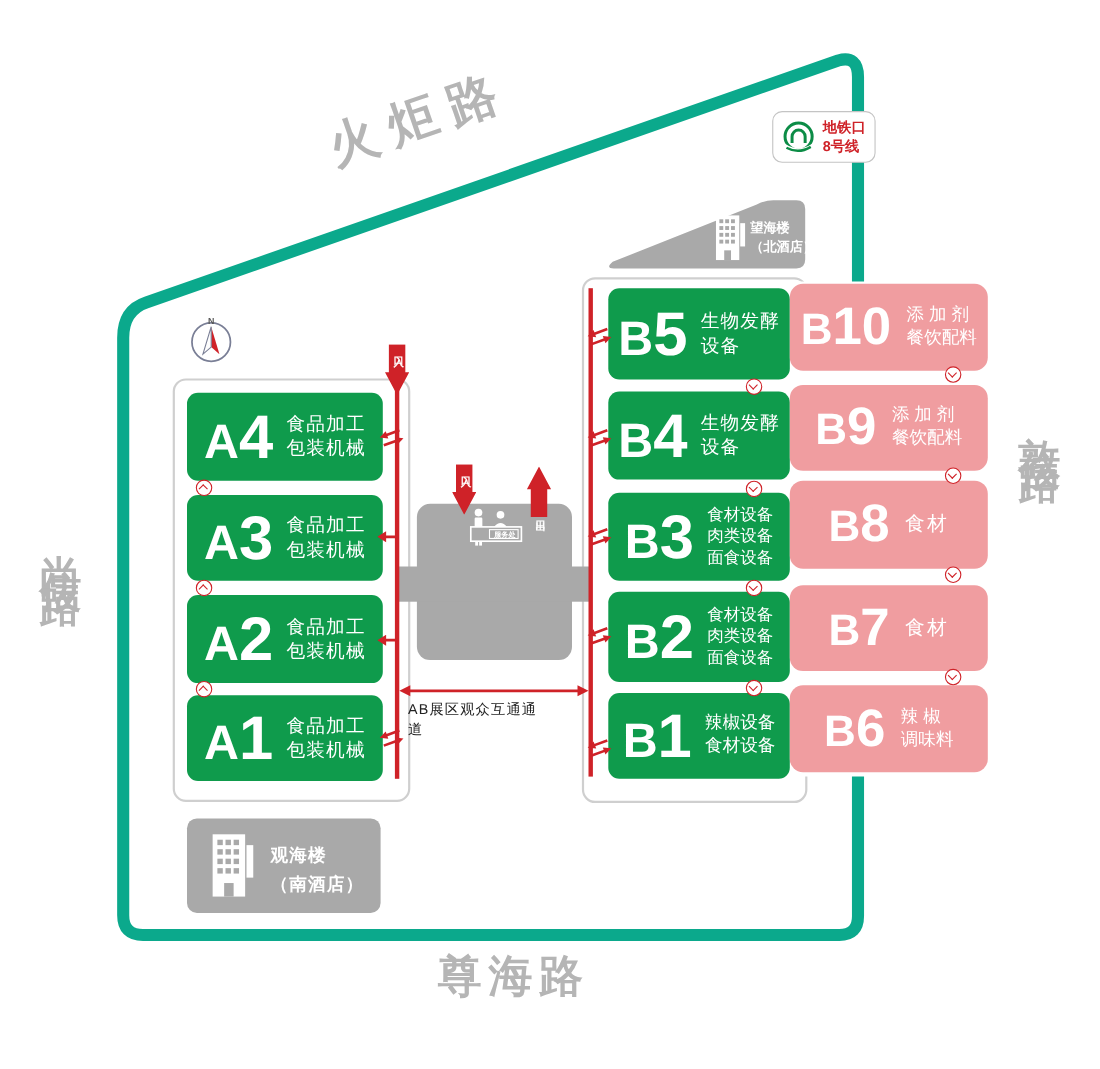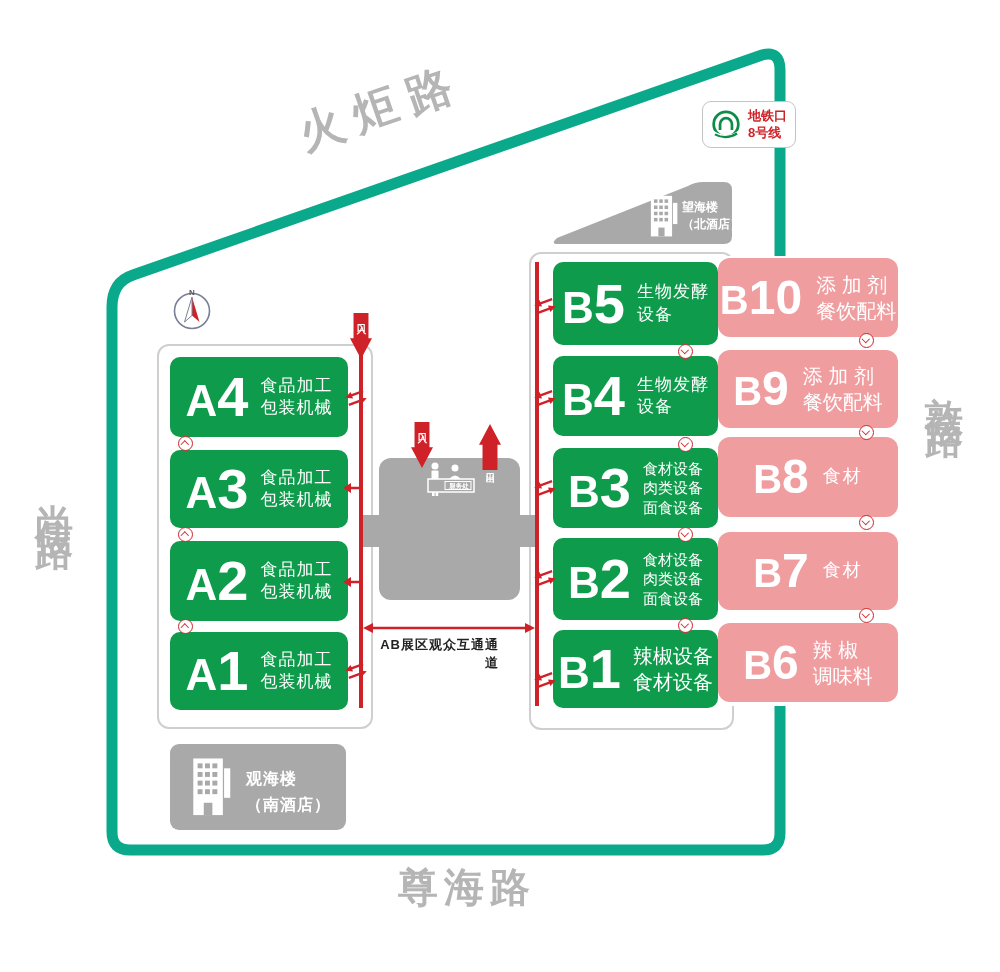--- a/index.html
+++ b/index.html
@@ -19,42 +19,42 @@
   .hall{position:absolute;display:flex;align-items:center;justify-content:center;gap:12px;color:#fff;z-index:4}
   .hall-green{background:#0f9b4c;border-radius:10px}
   .hall-pink{background:#f09da0;border-radius:12px;z-index:5;gap:14px}
   .hall-id{display:flex;align-items:baseline;font-weight:800;line-height:1}
   .hall-green .id-letter{font-size:44px}
   .hall-green .id-number{font-size:56px}
   .hall-pink .id-letter{font-size:40px}
   .hall-pink .id-number{font-size:48px}
   .hall-lines{font-weight:normal;font-size:17px;line-height:1.3;letter-spacing:1px}
   .hall-lines.small{font-size:15px;letter-spacing:0}
-  .hall-lines.mid{font-size:20px;letter-spacing:0}
+  .hall-lines.mid{font-size:16px;letter-spacing:0}
   .hall-lines.single{font-size:18px;letter-spacing:2px}
   
   .reg-main{position:absolute;left:379px;top:458px;width:141px;height:142px;background:#a9a9a9;border-radius:12px;z-index:3}
   .reg-bar{position:absolute;left:361px;top:515px;width:176px;height:32px;background:#a9a9a9;z-index:3}
   .reg-title{position:absolute;left:379px;top:542px;width:141px;text-align:center;color:#fff;font-size:22px;font-weight:bold;letter-spacing:2px;z-index:4}
   .desk-label{position:absolute;left:446px;top:482px;width:26px;text-align:center;color:#fff;font-size:6.5px;font-weight:bold;z-index:5}
   
   .redline{position:absolute;width:4px;background:#cf2228;z-index:6}
   .flow{position:absolute;width:22px;height:46px;z-index:8}
   .flow .shape{width:100%;height:100%;background:#cf2228}
   .flow.down .shape{clip-path:polygon(16% 0,84% 0,84% 55%,100% 55%,50% 100%,0 55%,16% 55%)}
   .flow.up .shape{clip-path:polygon(50% 0,100% 45%,84% 45%,84% 100%,16% 100%,16% 45%,0 45%)}
   .flow span{position:absolute;left:50%;transform:translateX(-50%);writing-mode:vertical-rl;color:#fff;font-size:9.5px;font-weight:bold;letter-spacing:1px}
   .flow.down span{top:3px}
   .flow.up span{bottom:3px}
   .circ{position:absolute;width:15px;height:15px;border:1.8px solid #cf2228;border-radius:50%;background:#fff;z-index:7}
   .circ i{position:absolute;left:3px;width:5.5px;height:5.5px;border-right:1.8px solid #cf2228;border-bottom:1.8px solid #cf2228;display:block}
   .circ.down i{top:2px;transform:rotate(45deg)}
   .circ.up i{top:5px;transform:rotate(-135deg)}
   .transfer{position:absolute;z-index:8;transform:rotate(-20deg)}
-  .corridor-label{position:absolute;left:371px;top:636px;width:128px;text-align:right;font-size:13px;font-weight:bold;color:#222;z-index:6;letter-spacing:1px}
+  .corridor-label{position:absolute;left:371px;top:636px;width:128px;text-align:left;font-size:13px;font-weight:normal;color:#222;z-index:6;letter-spacing:1px}
   
   .metro{position:absolute;left:702px;top:101px;width:94px;height:47px;background:#fff;border:1.5px solid #c4c4c4;border-radius:9px;display:flex;align-items:center;padding:3px 6px;gap:5px;z-index:3}
   .metro-text{color:#cf2228;font-size:13px;font-weight:bold;line-height:1.3;white-space:nowrap}
   
   .hotel-text{position:absolute;color:#fff;font-weight:bold;z-index:4}
   .hotel-north-text{left:682px;top:199px;font-size:12px;line-height:1.4}
   .hotel-south-text{left:246px;top:766px;font-size:16px;line-height:1.6;letter-spacing:1px}
   .south-hotel{position:absolute;left:170px;top:744px;width:176px;height:86px;background:#a9a9a9;border-radius:9px;z-index:3}
   svg{display:block}
 </style>

